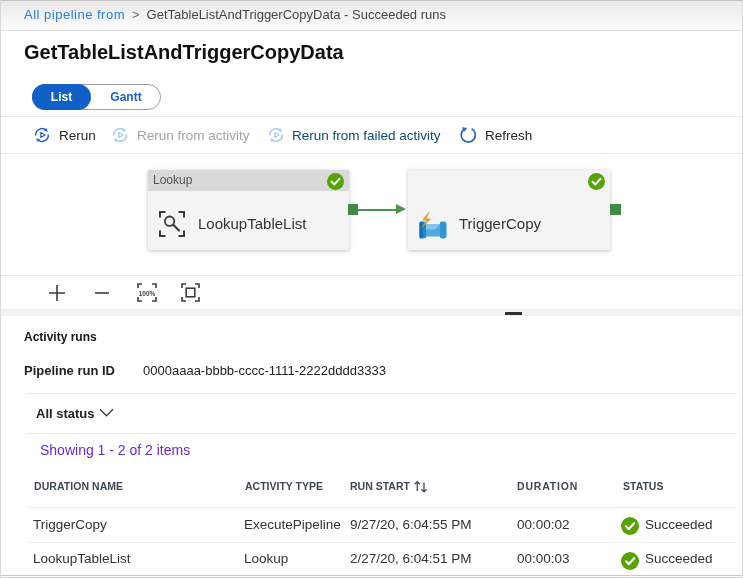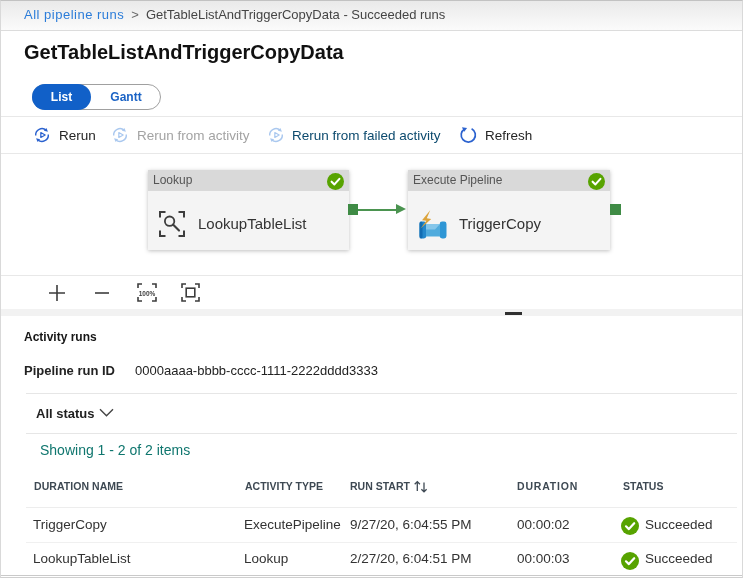--- a/index.html
+++ b/index.html
@@ -5,21 +5,21 @@
 body{position:relative;font-family:"Liberation Sans",sans-serif;background:#fff;overflow:hidden}
 .abs{position:absolute}
 svg{display:block}
 </style></head>
 <body>
 
 <div class="abs" style="left:0;top:0;width:743px;height:578px;border:1px solid #d9d9d9;border-top-color:#c2c2c2;border-bottom-color:#cfcfcf;z-index:90;pointer-events:none"></div>
 
 <div class="abs" style="left:0;top:0;width:743px;height:31px;background:linear-gradient(#e9e9e9,#fbfbfb);border-bottom:1px solid #dcdcdc"></div>
 <div class="abs" style="left:24px;top:0;height:30px;line-height:30px;font-size:13px;color:#454545;white-space:nowrap">
-  <span style="color:#2b7cd9;letter-spacing:.5px">All pipeline runs</span><span style="color:#6a6a6a;padding:0 7px">&gt;</span><span>GetTableListAndTriggerCopyData - Succeeded runs</span>
+  <span style="color:#2b7cd9;letter-spacing:.5px">All pipeline from</span><span style="color:#6a6a6a;padding:0 7px">&gt;</span><span>GetTableListAndTriggerCopyData - Succeeded runs</span>
 </div>
 
 <div class="abs" style="left:24px;top:41px;font-size:20px;font-weight:bold;color:#111">GetTableListAndTriggerCopyData</div>
 
 <div class="abs" style="left:32px;top:84px;width:129px;height:26px;border:1px solid #a0a0a0;border-radius:13px;background:#fff">
   <div class="abs" style="left:-1px;top:-1px;width:59px;height:26px;background:#1160c8;border-radius:13px;color:#fff;font-size:12px;font-weight:bold;text-align:center;line-height:26px">List</div>
   <div class="abs" style="left:58px;top:0;width:70px;height:24px;color:#1b63c5;font-size:12px;font-weight:bold;text-align:center;line-height:24px">Gantt</div>
 </div>
 
 <div class="abs" style="left:0;top:116px;width:743px;height:38px;border-top:1px solid #e8e8e8;border-bottom:1px solid #e8e8e8"></div>
@@ -86,21 +86,20 @@
           <path d="M6.5 25 H1 V19.5"></path>
         </g>
         <circle cx="10.6" cy="10.2" r="4.7" fill="none" stroke="#3d3d3d" stroke-width="1.8"></circle>
         <path d="M14 13.6 L20 19.6" stroke="#3d3d3d" stroke-width="2.1" stroke-linecap="round"></path>
       </svg>
     </div>
   <div class="abs" style="left:50px;top:45px;font-size:15px;color:#333">LookupTableList</div>
 </div>
 
 <div class="abs" style="left:408px;top:170px;width:202px;height:80px;background:#f4f4f4;box-shadow:0 1px 4px rgba(0,0,0,.25)">
-  <div class="abs" style="left:0;top:0;width:202px;height:21px;background:#d9d9d9;font-size:12px;color:#555;line-height:21px;padding-left:5px">Execute Pipeline</div>
   <div class="abs" id="check2" style="left:180px;top:3px">
       <svg width="17" height="17" viewBox="0 0 17 17">
         <circle cx="8.5" cy="8.5" r="8.5" fill="#57a300"></circle>
         <path d="M4.6 8.7 L7.4 11.4 L12.4 5.9" fill="none" stroke="#fff" stroke-width="2.1" stroke-linecap="round" stroke-linejoin="round"></path>
       </svg>
     </div>
   <div class="abs" id="pipe-icon" style="left:11px;top:40px">
       <svg width="28" height="29" viewBox="0 0 28 29">
         <rect x="0.5" y="11.5" width="6.8" height="17" rx="2.4" fill="#2387cb"></rect>
         <rect x="0.5" y="11.5" width="3" height="17" rx="1.5" fill="#116cb2"></rect>
@@ -148,31 +147,31 @@
         <path d="M5 18 H1 V14"></path>
         <rect x="5.2" y="5.2" width="8.6" height="8.6"></rect>
       </g>
     </svg>
   </div>
 
 <div class="abs" style="left:0;top:309px;width:743px;height:7px;background:#f2f2f2"></div>
 <div class="abs" style="left:505px;top:311.5px;width:17px;height:3.2px;background:#303030"></div>
 
 <div class="abs" style="left:24px;top:330px;font-size:12px;font-weight:bold;color:#161616">Activity runs</div>
-<div class="abs" style="left:24px;top:363px;font-size:13px;color:#222"><span style="font-weight:bold">Pipeline run ID</span><span id="guid" style="margin-left:20px">0000aaaa-bbbb-cccc-1111-2222dddd3333</span></div>
+<div class="abs" style="left:24px;top:363px;font-size:13px;color:#222"><span style="font-weight:bold">Pipeline run ID</span><span id="guid" style="margin-left:28px">0000aaaa-bbbb-cccc-1111-2222dddd3333</span></div>
 
 <div class="abs" style="left:26px;top:393px;width:711px;height:41px;border-top:1px solid #e6e6e6;border-bottom:1px solid #e6e6e6"></div>
 <div class="abs" style="left:36px;top:406px;font-size:13px;font-weight:bold;color:#1f1f1f">All status</div>
 <div class="abs" id="chev" style="left:99px;top:408px">
     <svg width="15" height="9" viewBox="0 0 15 9">
       <path d="M1 1.2 L7.5 7.7 L14 1.2" fill="none" stroke="#444" stroke-width="1.4"></path>
     </svg>
   </div>
 
-<div class="abs" style="left:40px;top:442px;font-size:14px;color:#0f766e">Showing 1 - 2 of 2 items</div>
+<div class="abs" style="left:40px;top:442px;font-size:14px;color:#6d28d9">Showing 1 - 2 of 2 items</div>
 
 <div class="abs hdr" style="left:34px;top:480px;letter-spacing:.05px">DURATION NAME</div>
 <div class="abs hdr" style="left:245px;top:480px">ACTIVITY TYPE</div>
 <div class="abs hdr" style="left:350px;top:480px">RUN START</div>
 <div class="abs" id="sort" style="left:413px;top:480px">
     <svg width="16" height="13" viewBox="0 0 16 13">
       <g fill="none" stroke="#3f4a54" stroke-width="1.3">
         <path d="M4.3 11 V1.6 M1.7 4.2 L4.3 1.6 L6.9 4.2"></path>
         <path d="M11 2.5 V11.9 M8.4 9.3 L11 11.9 L13.6 9.3"></path>
       </g>

